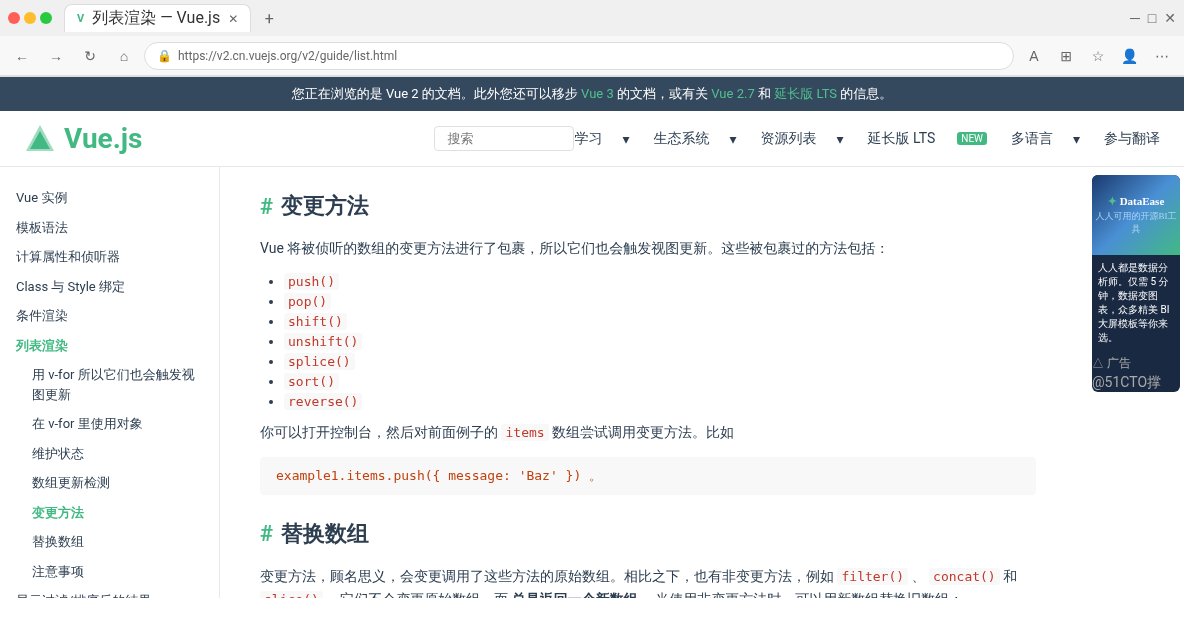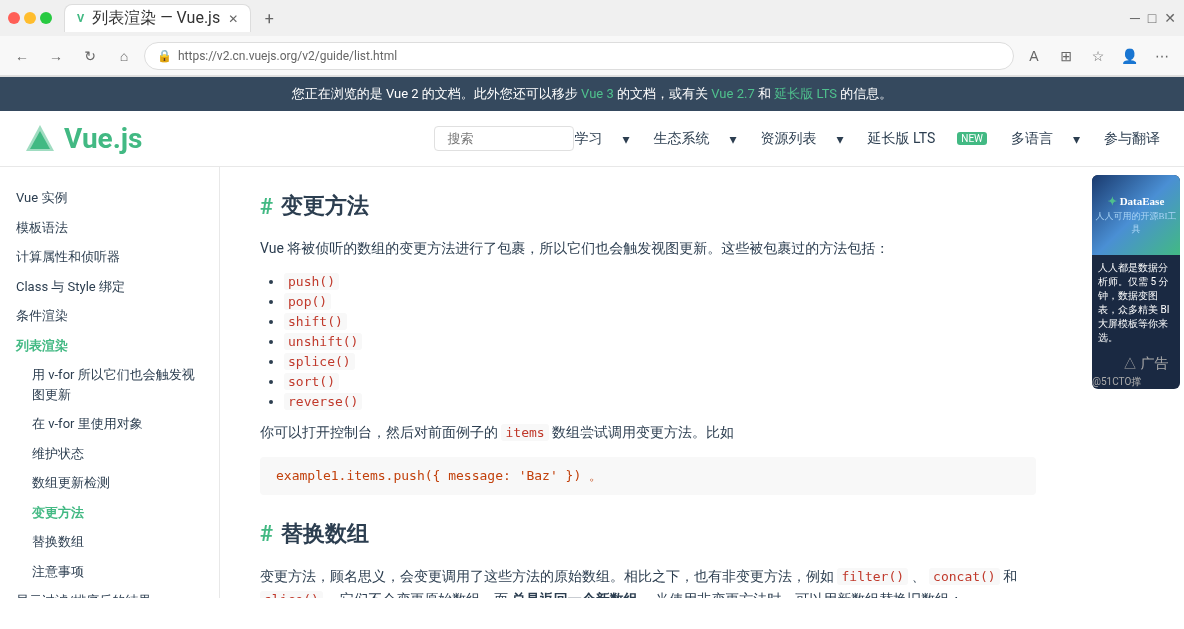--- a/index.html
+++ b/index.html
@@ -51,22 +51,22 @@
     .code-list li { margin: 4px 0; }
     .code-inline { font-family: "SFMono-Regular", Consolas, monospace; font-size: 13px; color: #c0392b; background: #f8f8f8; padding: 1px 4px; border-radius: 3px; }
     .code-block { background: #f8f8f8; border-radius: 4px; padding: 10px 16px; font-family: "SFMono-Regular", Consolas, monospace; font-size: 13px; color: #c2410c; margin: 12px 0; }
     .bold { font-weight: bold; }
 
     
     .ad-panel { width: 100px; min-width: 100px; padding: 8px; }
     .ad-box { width: 88px; background: #1a2942; border-radius: 6px; overflow: hidden; cursor: pointer; }
     .ad-image { width: 88px; height: 80px; background: linear-gradient(135deg, #1a3a6e, #4a8fd4, #42b983); display: flex; align-items: center; justify-content: center; font-family: Liberation Serif, serif; }
     .ad-text { padding: 6px; color: #fff; font-size: 10px; line-height: 1.4; }
-    .ad-label { font-size: 14px; color: #aaa; margin-top: 4px; margin-left: 31px; }
-    .watermark { font-size: 10px; color: #aaa; margin-top: 2px; }
+    .ad-label { font-size: 12px; color: #aaa; margin-top: 4px; }
+    .watermark { font-size: 14px; color: #aaa; margin-top: 2px; }
 
     
     .sidebar::-webkit-scrollbar { width: 4px; }
     .sidebar::-webkit-scrollbar-track { background: #f0f0f0; }
     .sidebar::-webkit-scrollbar-thumb { background: #ccc; border-radius: 2px; }
     .content::-webkit-scrollbar { width: 8px; }
     .content::-webkit-scrollbar-track { background: #f0f0f0; }
     .content::-webkit-scrollbar-thumb { background: #ccc; border-radius: 4px; }
   </style>
 </head>

